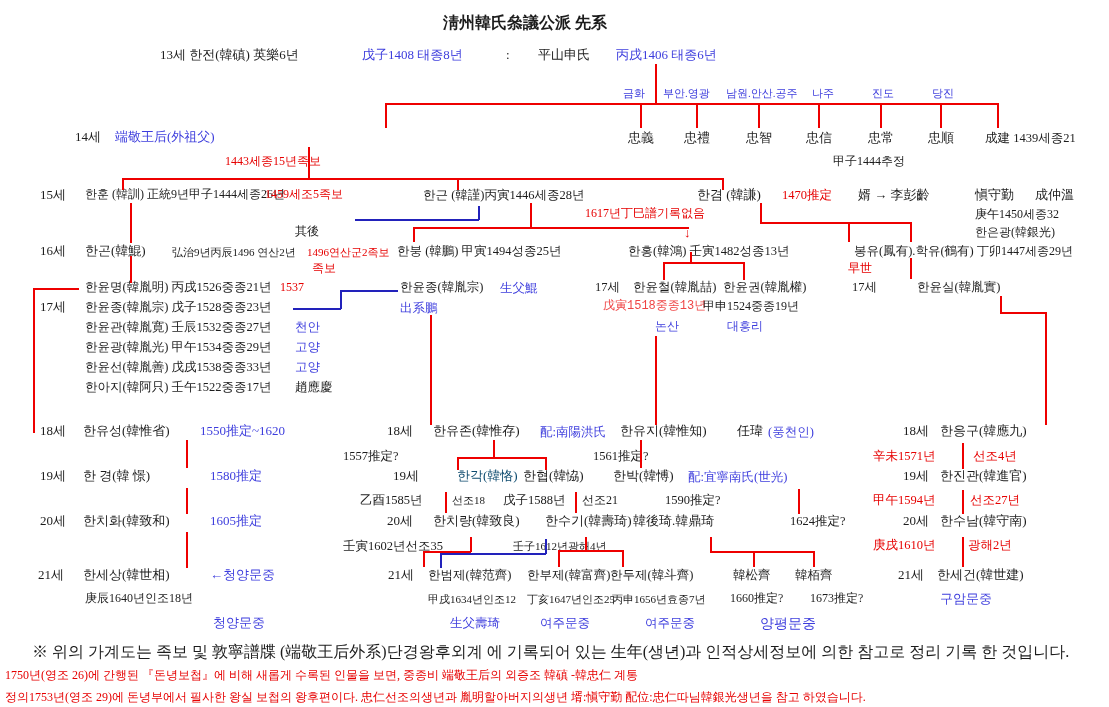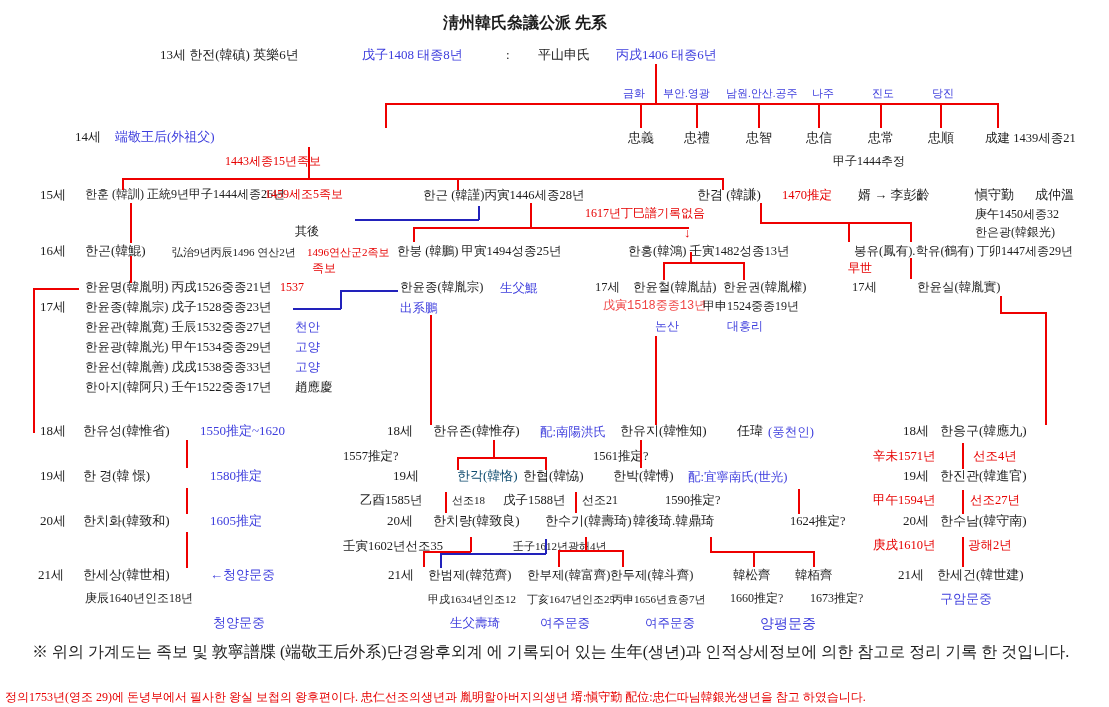--- a/index.html
+++ b/index.html
@@ -155,20 +155,21 @@
     <div class="txt" style="left: 612px; top: 593px; color: rgb(28, 28, 28); font-size: 11px;">丙申1656년효종7년</div>
     <div class="txt" style="left: 730px; top: 592px; color: rgb(28, 28, 28); font-size: 12px;">1660推定?</div>
     <div class="txt" style="left: 810px; top: 592px; color: rgb(28, 28, 28); font-size: 12px;">1673推定?</div>
     <div class="txt" style="left: 940px; top: 592px; color: rgb(61, 61, 221); font-size: 13px;">구암문중</div>
     <div class="txt" style="left: 213px; top: 616px; color: rgb(61, 61, 221); font-size: 13px;">청양문중</div>
     <div class="txt" style="left: 450px; top: 616px; color: rgb(61, 61, 221); font-size: 12.5px;">生父壽琦</div>
     <div class="txt" style="left: 540px; top: 616px; color: rgb(61, 61, 221); font-size: 12.5px;">여주문중</div>
     <div class="txt" style="left: 645px; top: 616px; color: rgb(61, 61, 221); font-size: 12.5px;">여주문중</div>
     <div class="txt" style="left: 742px; top: 616px; color: rgb(61, 61, 221); font-size: 14px; margin-left: 18px;">양평문중</div>
     <div class="txt" style="left: 32px; top: 643px; color: rgb(28, 28, 28); font-size: 16px;">※ 위의 가계도는 족보 및 敦寧譜牒 (端敬王后外系)단경왕후외계 에 기록되어 있는 生年(생년)과 인적상세정보에 의한 참고로 정리 기록 한 것입니다.</div>
+    <div class="txt" style="left: 5px; top: 669px; color: rgb(230, 0, 0); font-size: 12px;">1750년(영조 26)에 간행된 『돈녕보첩』에 비해 새롭게 수록된 인물을 보면, 중종비 端敬王后의 외증조 韓磌 -韓忠仁 계통</div>
     <div class="txt" style="left: 5px; top: 691px; color: rgb(230, 0, 0); font-size: 12px;">정의1753년(영조 29)에 돈녕부에서 필사한 왕실 보첩의 왕후편이다. 忠仁선조의생년과 胤明할아버지의생년 壻:愼守勤 配位:忠仁따님韓銀光생년을 참고 하였습니다.</div>
     <div class="ln" style="left: 655px; top: 64px; width: 1.6px; height: 40px; background: rgb(238, 0, 0);"></div>
     <div class="ln" style="left: 385px; top: 103px; width: 613px; height: 1.6px; background: rgb(238, 0, 0);"></div>
     <div class="ln" style="left: 385px; top: 103px; width: 1.6px; height: 25px; background: rgb(238, 0, 0);"></div>
     <div class="ln" style="left: 640px; top: 103px; width: 1.6px; height: 25px; background: rgb(238, 0, 0);"></div>
     <div class="ln" style="left: 696px; top: 103px; width: 1.6px; height: 25px; background: rgb(238, 0, 0);"></div>
     <div class="ln" style="left: 758px; top: 103px; width: 1.6px; height: 25px; background: rgb(238, 0, 0);"></div>
     <div class="ln" style="left: 818px; top: 103px; width: 1.6px; height: 25px; background: rgb(238, 0, 0);"></div>
     <div class="ln" style="left: 880px; top: 103px; width: 1.6px; height: 25px; background: rgb(238, 0, 0);"></div>
     <div class="ln" style="left: 940px; top: 103px; width: 1.6px; height: 25px; background: rgb(238, 0, 0);"></div>

